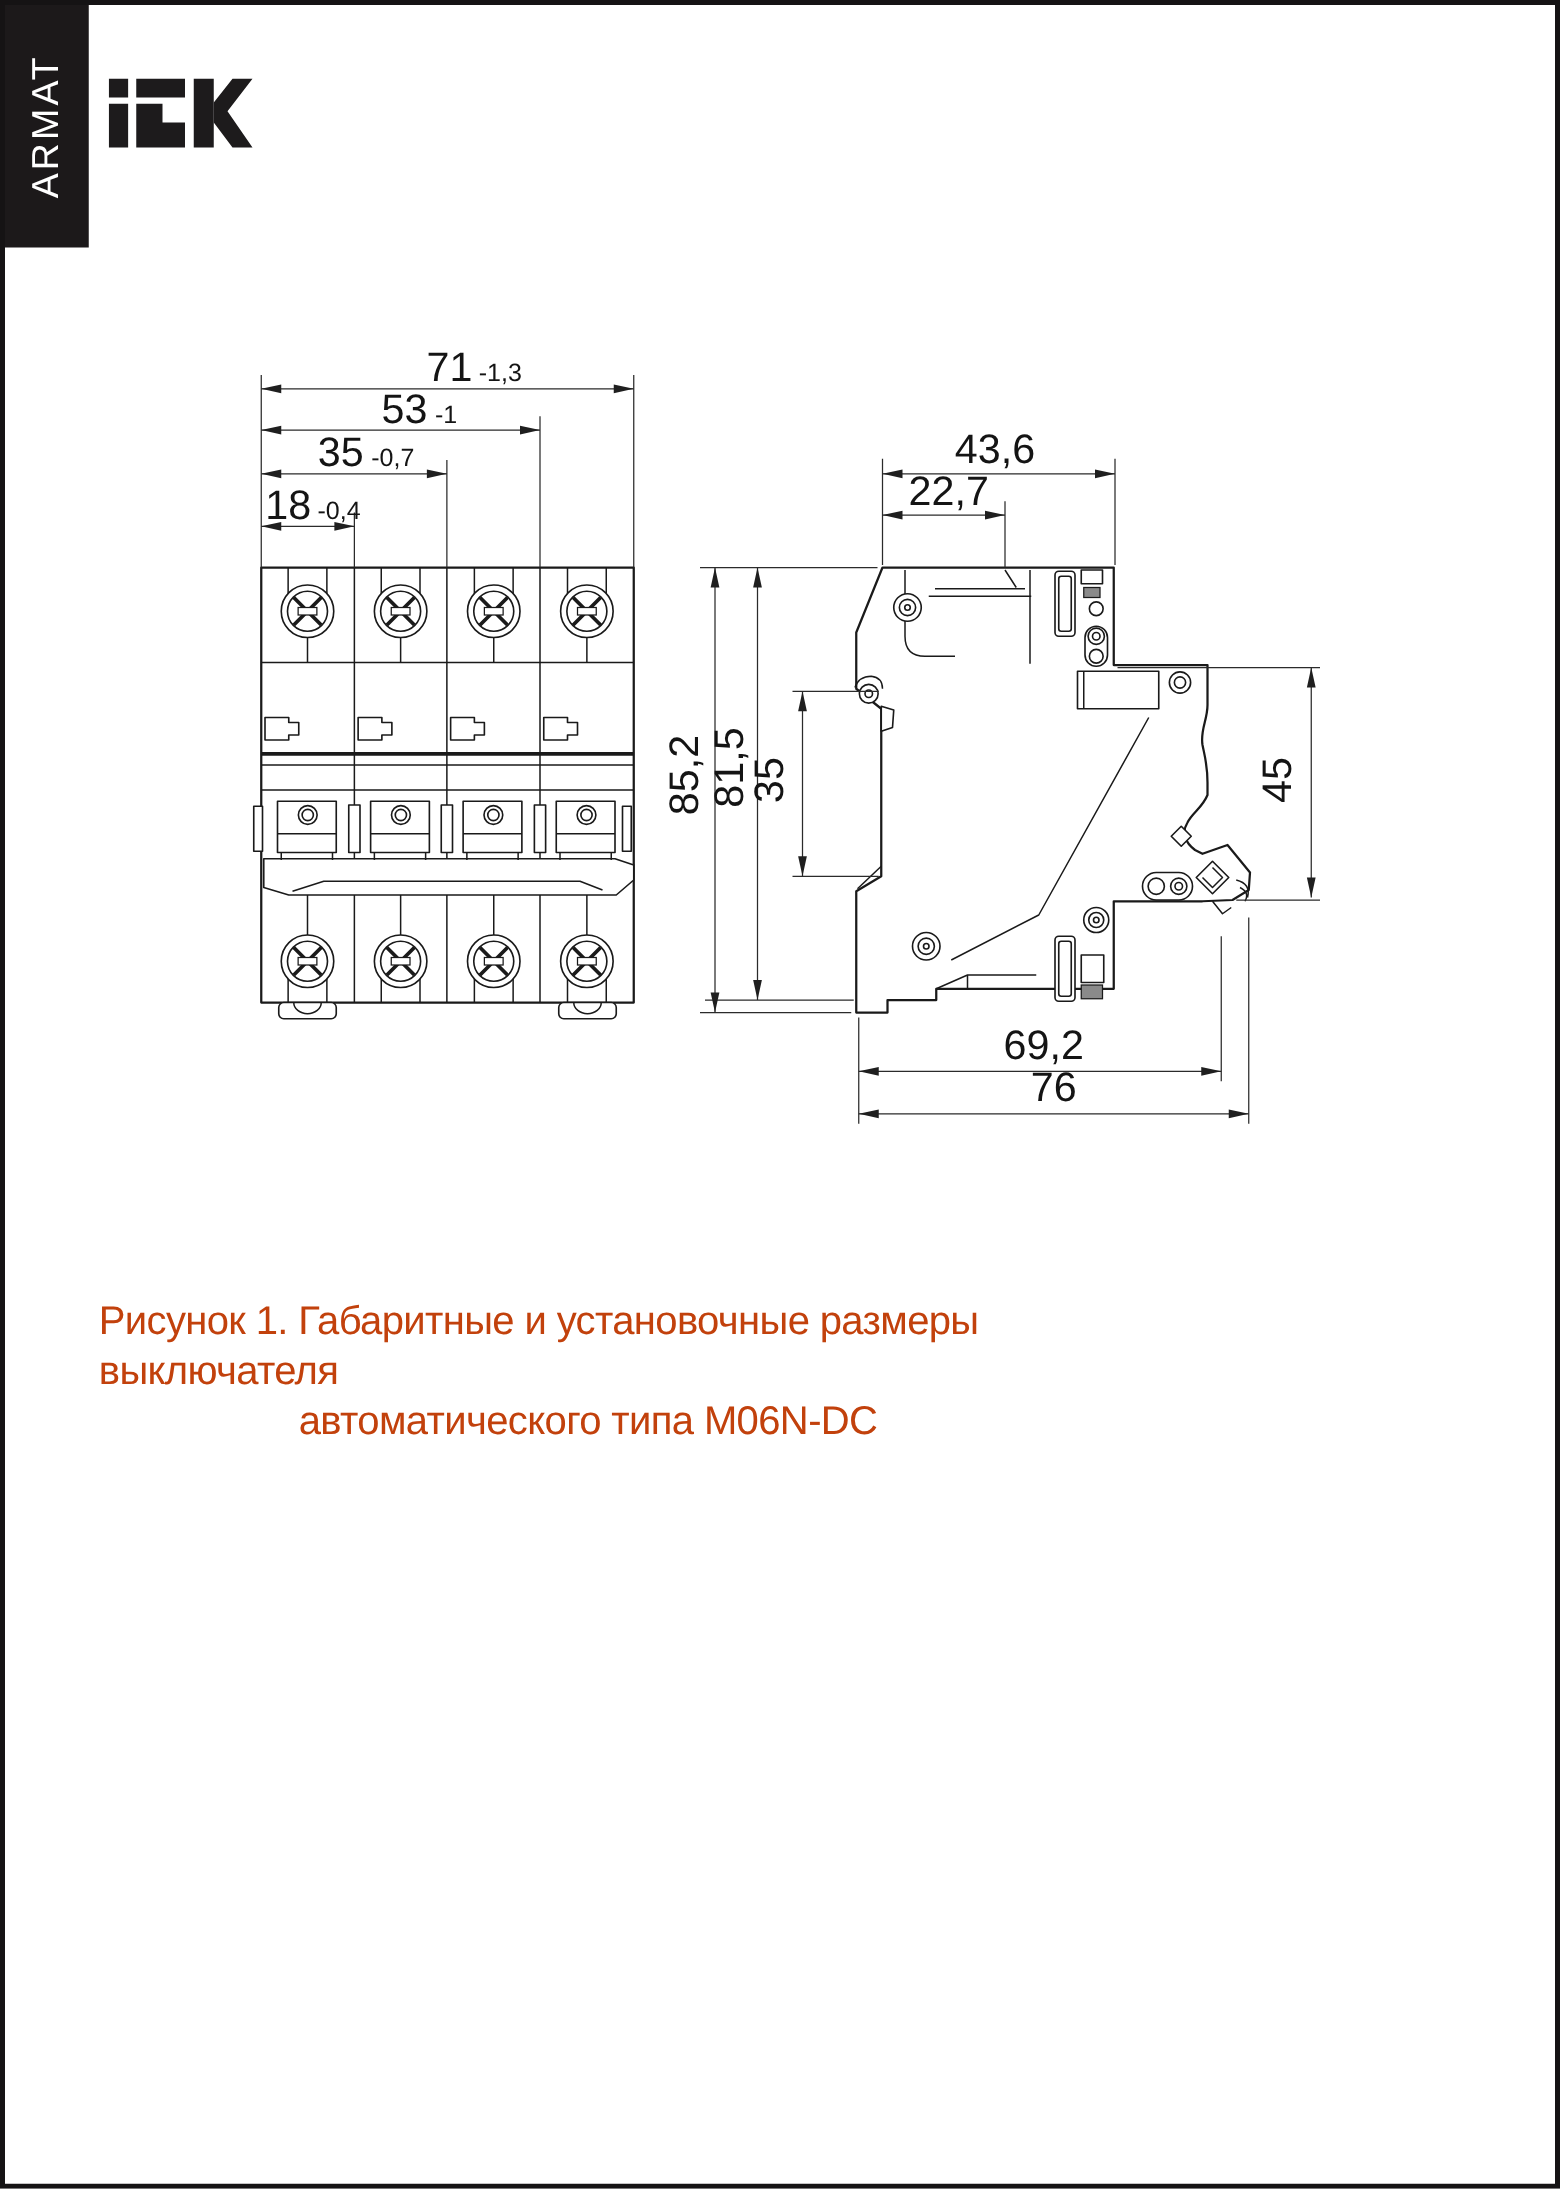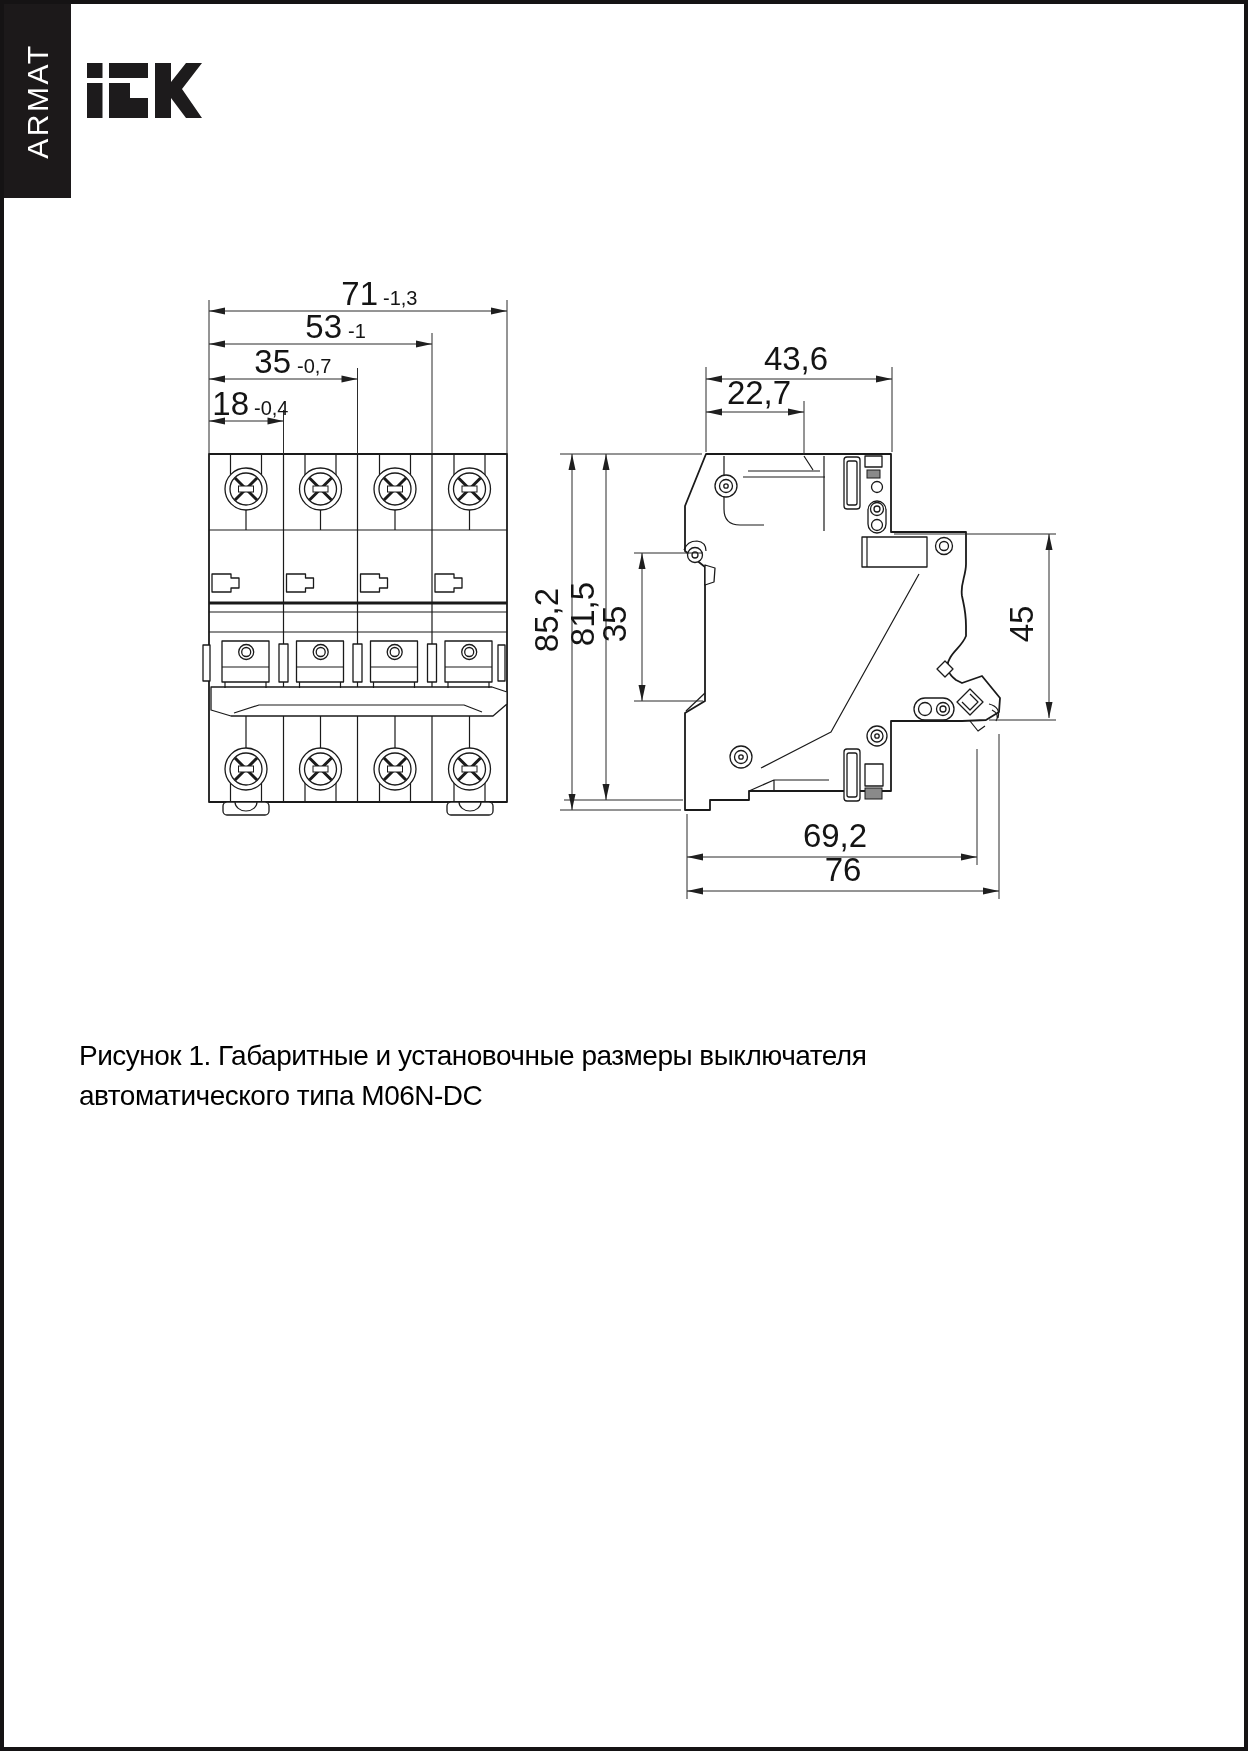--- a/index.html
+++ b/index.html
@@ -33,23 +33,23 @@
   .ln{fill:none;stroke:#1a1a1a;stroke-width:1.2;stroke-linejoin:round;}
   .lnw{fill:#ffffff;stroke:#1a1a1a;stroke-width:1.3;stroke-linejoin:round;}
   .thk{fill:none;stroke:#1a1a1a;stroke-width:3;}
   .dim{fill:none;stroke:#2b2b2b;stroke-width:1;}
   .ah{fill:#1f1f1f;stroke:none;}
   .gry{fill:#8a8a8a;stroke:#1a1a1a;stroke-width:1;}
   .num{font-family:"Liberation Sans",sans-serif;font-size:33px;fill:#141414;}
   .tol{font-family:"Liberation Sans",sans-serif;font-size:20px;fill:#141414;}
   .caption{
     position:absolute;left:75px;top:1032px;width:860px;
-    font-size:28px;line-height:40px;color:#000000;letter-spacing:-0.5px;
-  }
-  .caption-line2{}
+    font-size:32px;line-height:40px;color:#c2410c;letter-spacing:-0.5px;
+  }
+  .caption-line2{margin-left:160px;}
 </style>
 </head>
 <body>
 
 <div class="page">
 
   <div class="brand-tab">
     <span class="brand-text">ARMAT</span>
   </div>
 

